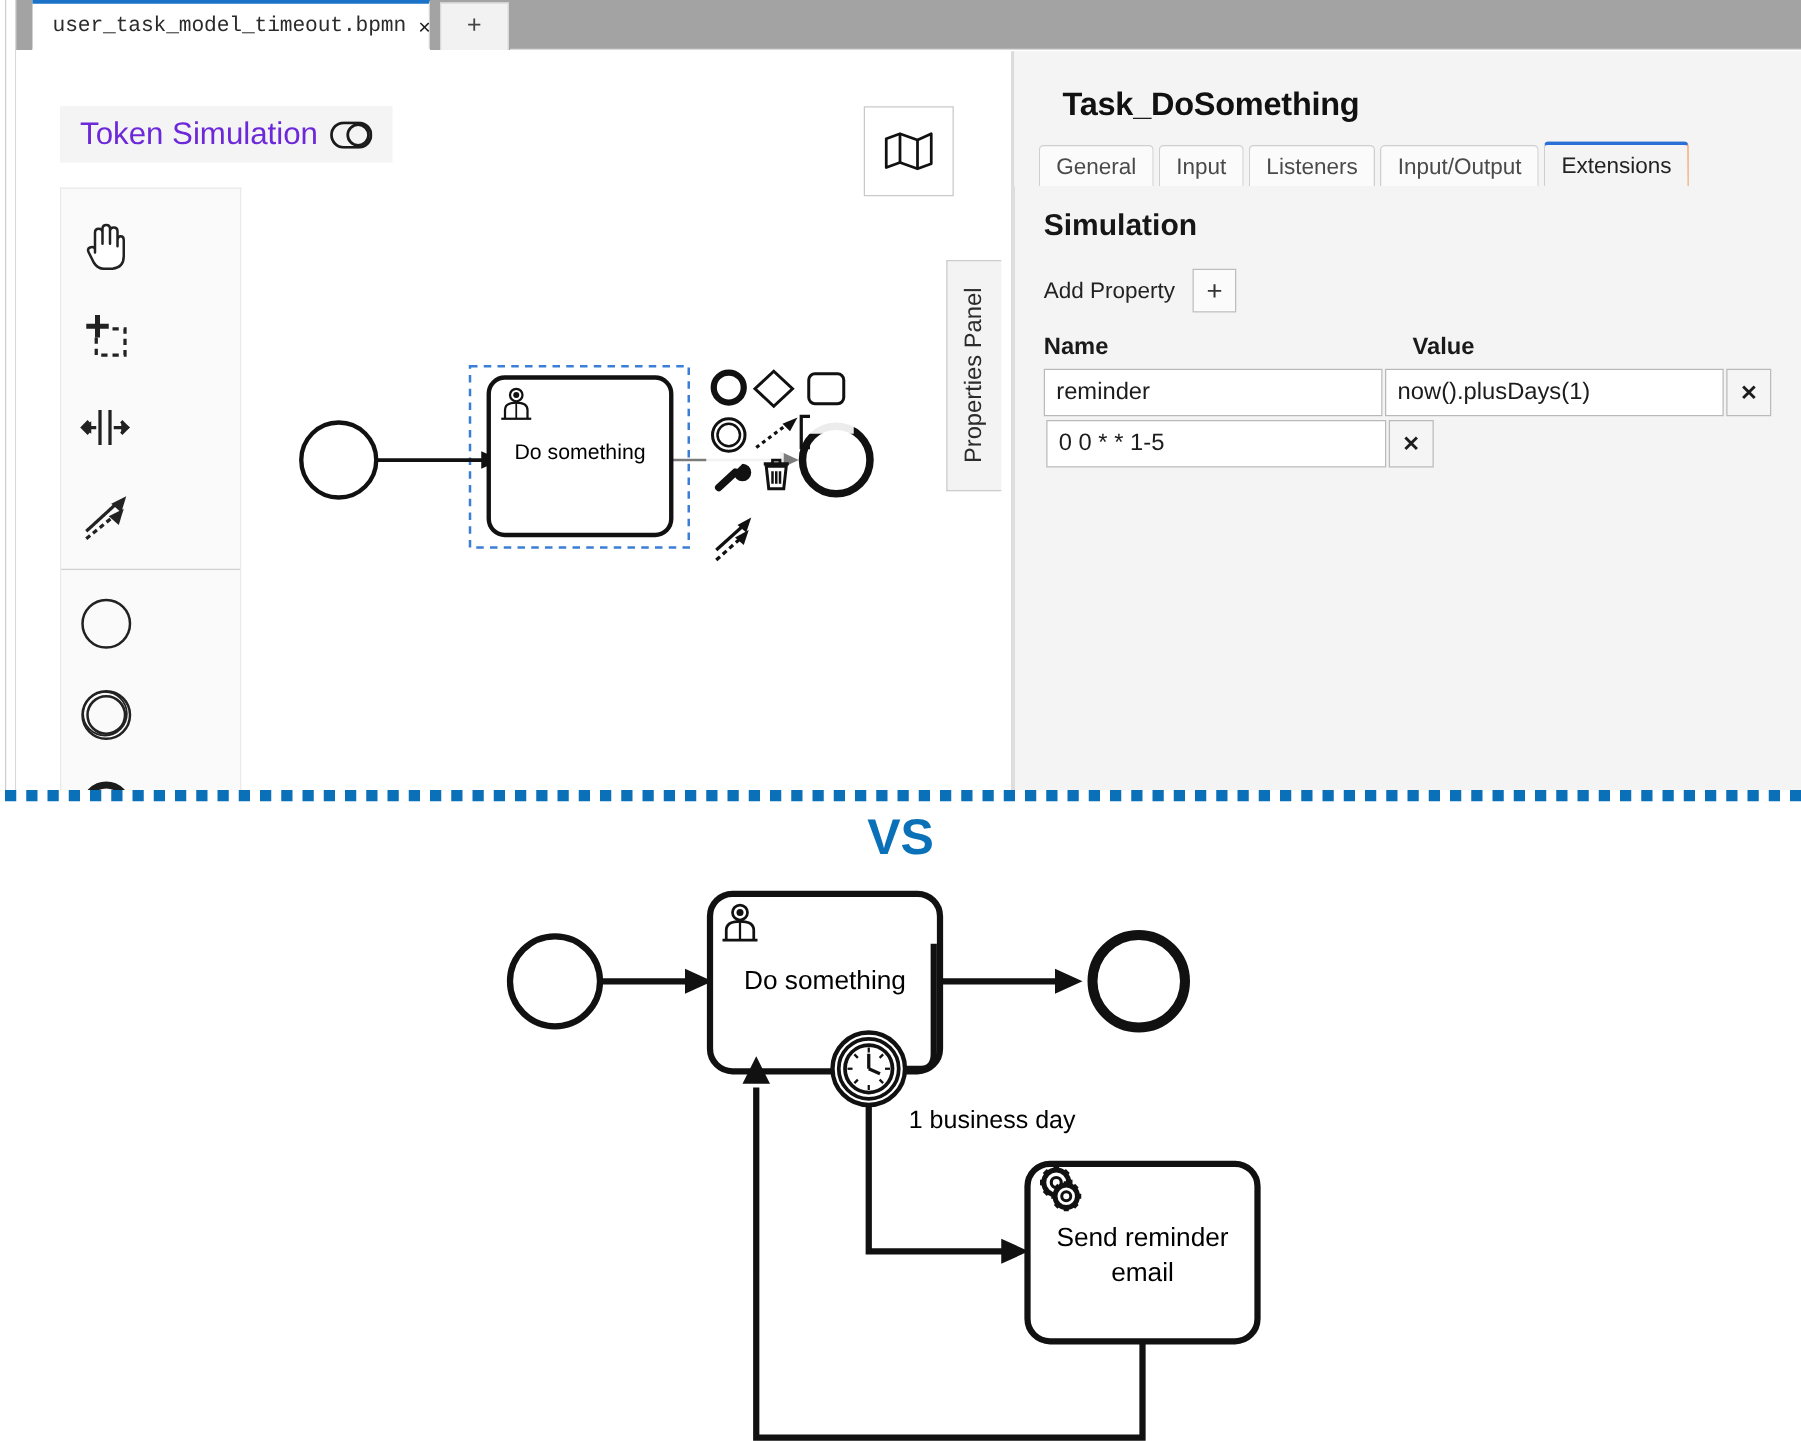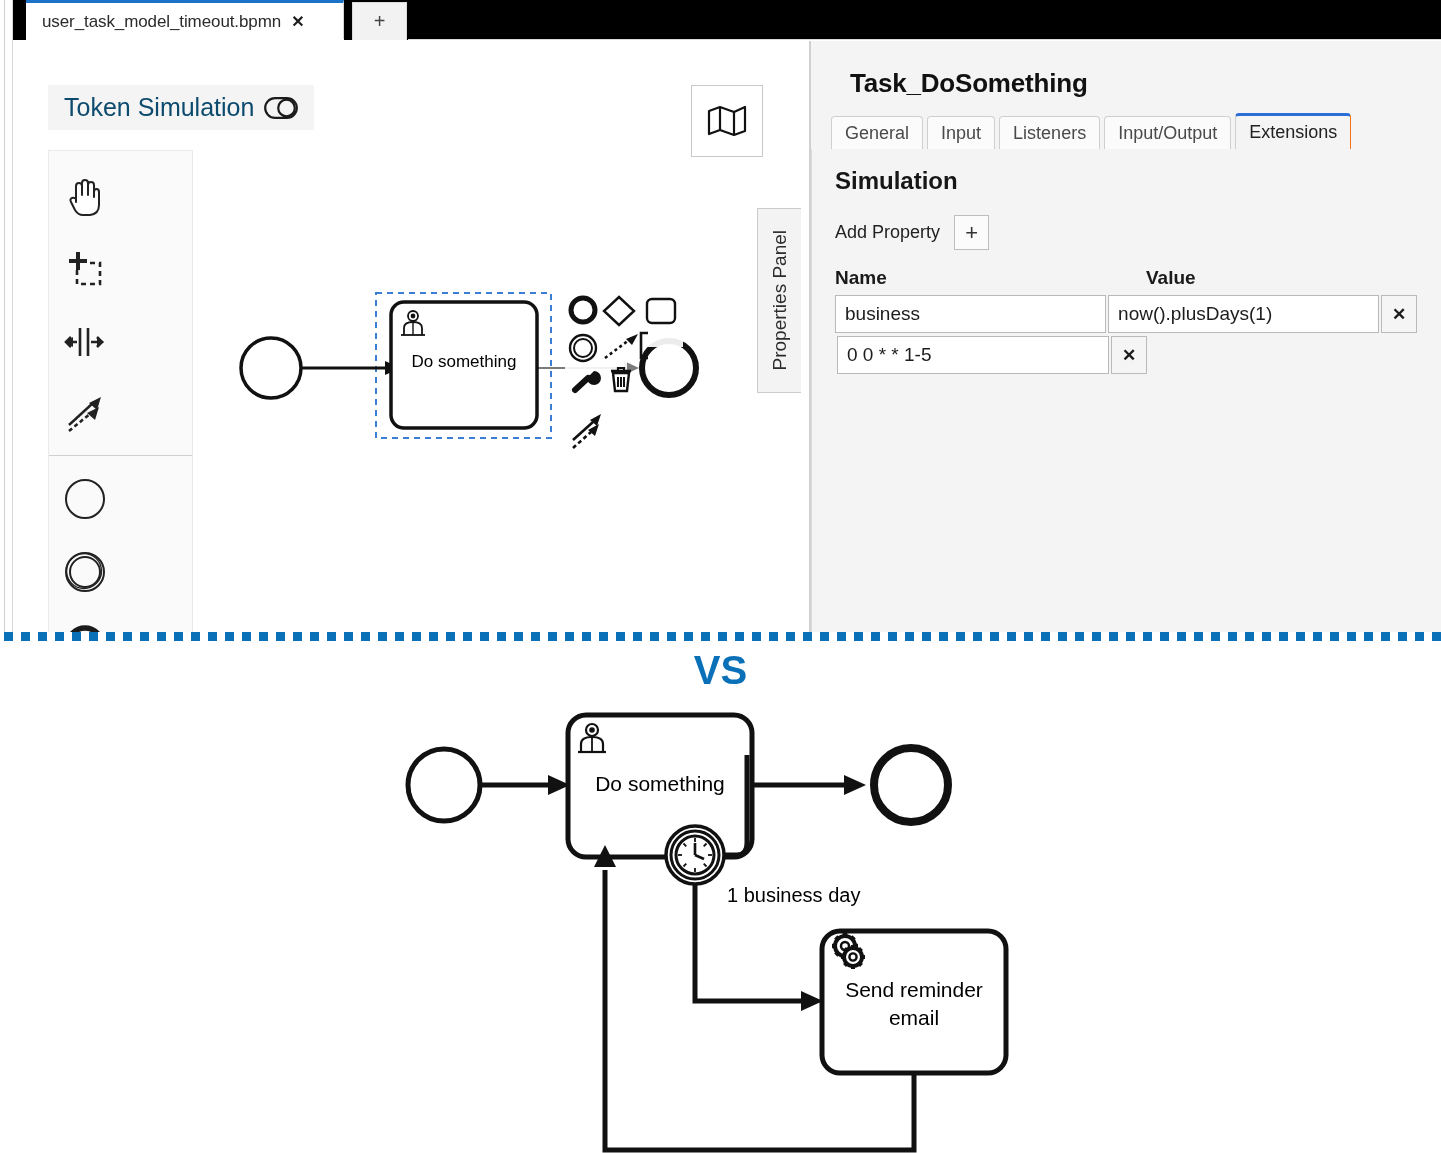--- a/index.html
+++ b/index.html
@@ -22,21 +22,22 @@
     background: #ffffff; border-right: 1px solid #cfcfcf;
   }
   .app-left-edge2 {
     position: absolute; left: 12px; top: 0; width: 1px; height: 632px;
     background: #d8d8d8;
   }
 
   
   .tabbar {
     position: absolute; left: 13px; top: 0; right: 0; height: 40px;
-    background: #000000;
+    background: #a3a3a3;
+    font-family: Liberation Mono, monospace;
   }
   .tab {
     position: absolute; top: 0; height: 40px;
     display: flex; align-items: center; gap: 10px;
     padding: 0 14px 0 16px;
     font-size: 17px; color: #333;
     background: #ffffff;
     border-right: 1px solid #d5d5d5;
   }
   .tab.active {
@@ -66,21 +67,21 @@
   }
   .canvas-right-border {
     position: absolute; left: 809px; top: 41px; width: 1px; height: 591px; background: #d0d0d0;
   }
 
   .token-sim {
     position: absolute; left: 35px; top: 45px;
     background: #f4f4f4;
     padding: 8px 16px;
     display: flex; align-items: center; gap: 10px;
-    font-size: 25px; color: #0c4a6e; font-weight: 400;
+    font-size: 25px; color: #6d28d9; font-weight: 400;
   }
   .toggle-ico { display:inline-block; }
 
   .minimap-btn {
     position: absolute; left: 678px; top: 45px; width: 72px; height: 72px;
     background: #ffffff; border: 1px solid #c9c9c9;
     display: flex; align-items: center; justify-content: center; cursor: pointer;
   }
 
   
@@ -154,21 +155,20 @@
   .addprop-label { font-size: 18px; font-weight: normal; color: #222; }
   .addprop-btn {
     width: 35px; height: 35px; background: #fbfbfb;
     border: 1px solid #bdbdbd;
     display: flex; align-items: center; justify-content: center;
     font-size: 22px; color: #333; cursor: pointer; line-height: 1;
   }
   .col-heads {
     position: absolute; left: 23px; top: 118px; width: 580px;
     display: flex;
-    gap: 16px;
   }
   .col-heads div { font-size: 19px; font-weight: bold; color: #1a1a1a; }
   .ch-name { width: 295px; }
   .prop-rows { position: absolute; left: 23px; top: 146px; width: 582px; }
   .prop-row { display: flex; height: 38px; }
   .prop-row + .prop-row { margin-top: 3px; }
   .pr-name, .pr-value {
     background: #ffffff; border: 1px solid #b9b9b9;
     display: flex; align-items: center; padding: 0 9px;
     font-size: 19px; color: #1c1c1c;
@@ -406,21 +406,21 @@
           <span class="addprop-btn">+</span>
         </div>
 
         <div class="col-heads">
           <div class="ch-name">Name</div>
           <div>Value</div>
         </div>
 
         <div class="prop-rows">
           <div class="prop-row">
-            <div class="pr-name">business</div>
+            <div class="pr-name">reminder</div>
             <div class="pr-value">now().plusDays(1)</div>
             <div class="pr-del">✕</div>
           </div>
           <div class="prop-row">
             <div class="pr-value">0 0 * * 1-5</div>
             <div class="pr-del">✕</div>
           </div>
         </div>
       </div>
     </div>

